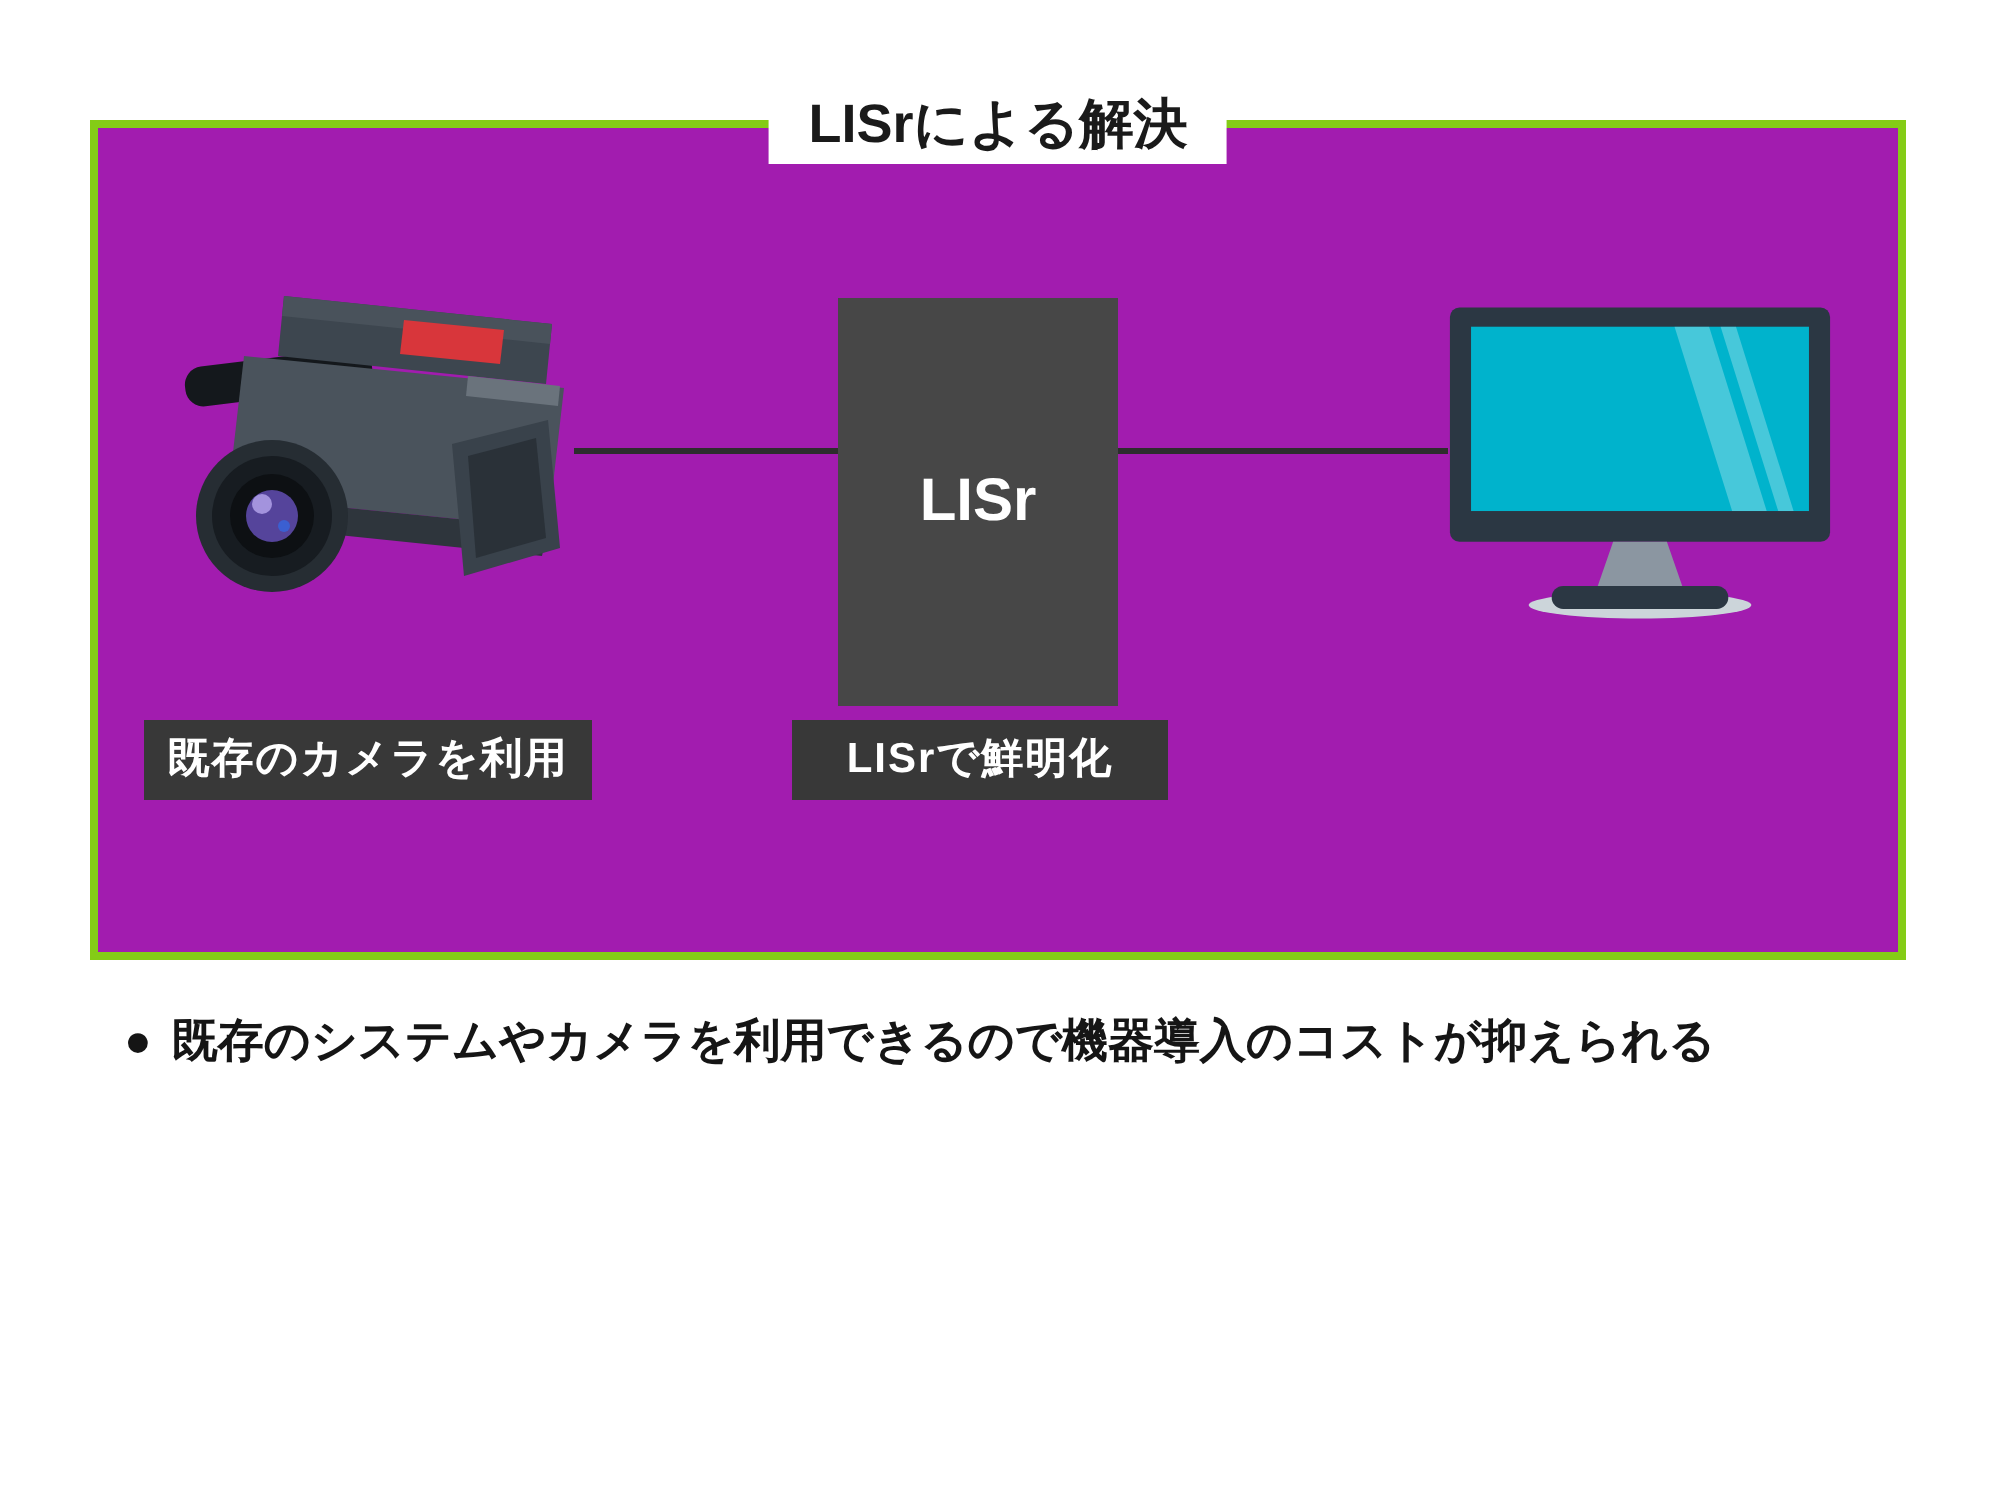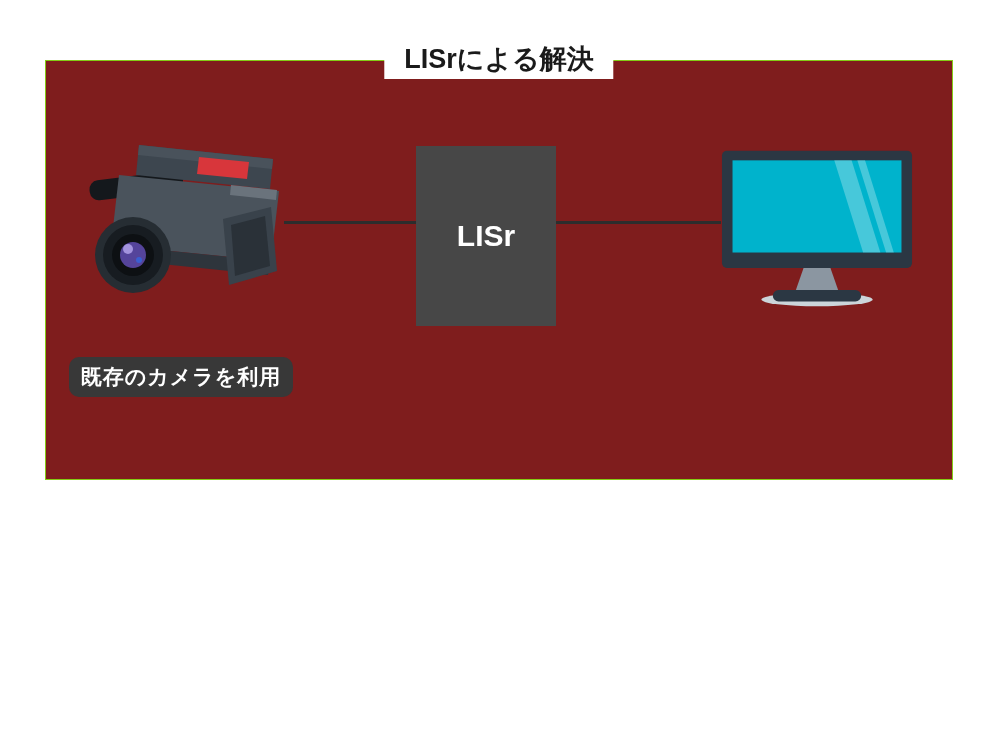--- a/index.html
+++ b/index.html
@@ -14,22 +14,22 @@
     height: 750px;
     background: #ffffff;
     overflow: hidden;
   }
   .frame {
     position: absolute;
     left: 45px;
     top: 60px;
     width: 908px;
     height: 420px;
-    border: 1px solid #84cc16;
-    background: #7f1d1d;
+    border: 4px solid #84cc16;
+    background: #a21caf;
     box-sizing: border-box;
     text-decoration: underline;
   }
   .diagram-title {
     position: absolute;
     top: -22px;
     left: 50%;
     transform: translateX(-50%);
     background: #ffffff;
     padding: 0 20px;
@@ -44,21 +44,21 @@
     left: 35px;
     top: 62px;
     width: 215px;
     height: 185px;
   }
   .lisr-box {
     position: absolute;
     left: 370px;
     top: 85px;
     width: 140px;
-    height: 180px;
+    height: 204px;
     background: #474747;
     color: #ffffff;
     font-size: 30px;
     font-weight: bold;
     display: flex;
     align-items: center;
     justify-content: center;
   }
   .monitor-icon {
     position: absolute;
@@ -80,21 +80,21 @@
     top: 296px;
     height: 40px;
     line-height: 40px;
     background: #383838;
     color: #ffffff;
     font-size: 21px;
     font-weight: bold;
     text-align: center;
     letter-spacing: 1px;
   }
-  .node-label.l1 { left: 23px;  width: 224px; border-radius: 10px; }
+  .node-label.l1 { left: 23px;  width: 224px; }
   .node-label.l2 { left: 347px; width: 188px; }
   .node-label.l3 { left: 677px; width: 190px; }
   .bullets {
     position: absolute;
     left: 62px;
     top: 498px;
     width: 884px;
     color: #151515;
     font-size: 23px;
     font-weight: 700;
@@ -148,18 +148,22 @@
       <rect x="1" y="1" width="198" height="122" rx="5" fill="#2b3743"></rect>
       <rect x="12" y="11" width="176" height="96" fill="#00b3cc"></rect>
       <polygon points="118,11 136,11 166,107 148,107" fill="rgba(255,255,255,0.28)"></polygon>
       <polygon points="142,11 150,11 180,107 172,107" fill="rgba(255,255,255,0.28)"></polygon>
       <polygon points="86,123 114,123 122,146 78,146" fill="#8b96a1"></polygon>
       <ellipse cx="100" cy="156" rx="58" ry="7" fill="#ccd5da"></ellipse>
       <rect x="54" y="146" width="92" height="12" rx="6" fill="#2b3743"></rect>
     </svg>
 
     <div class="node-label l1">既存のカメラを利用</div>
+    <div class="node-label l2">LISrで鮮明化</div>
   </div>
 
   <div class="bullets">
+    <p class="bullet-item">
+      <span class="bullet-marker">●</span><span>既存のシステムやカメラを利用できるので機器導入のコストが抑えられる</span>
+    </p>
   </div>
 
 </div>
 
 </body></html>

